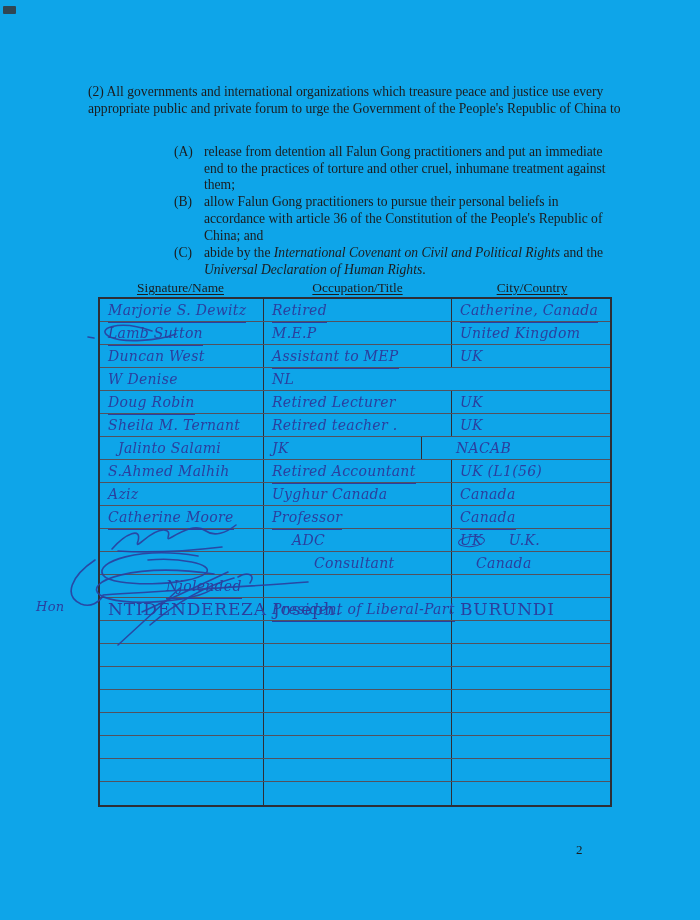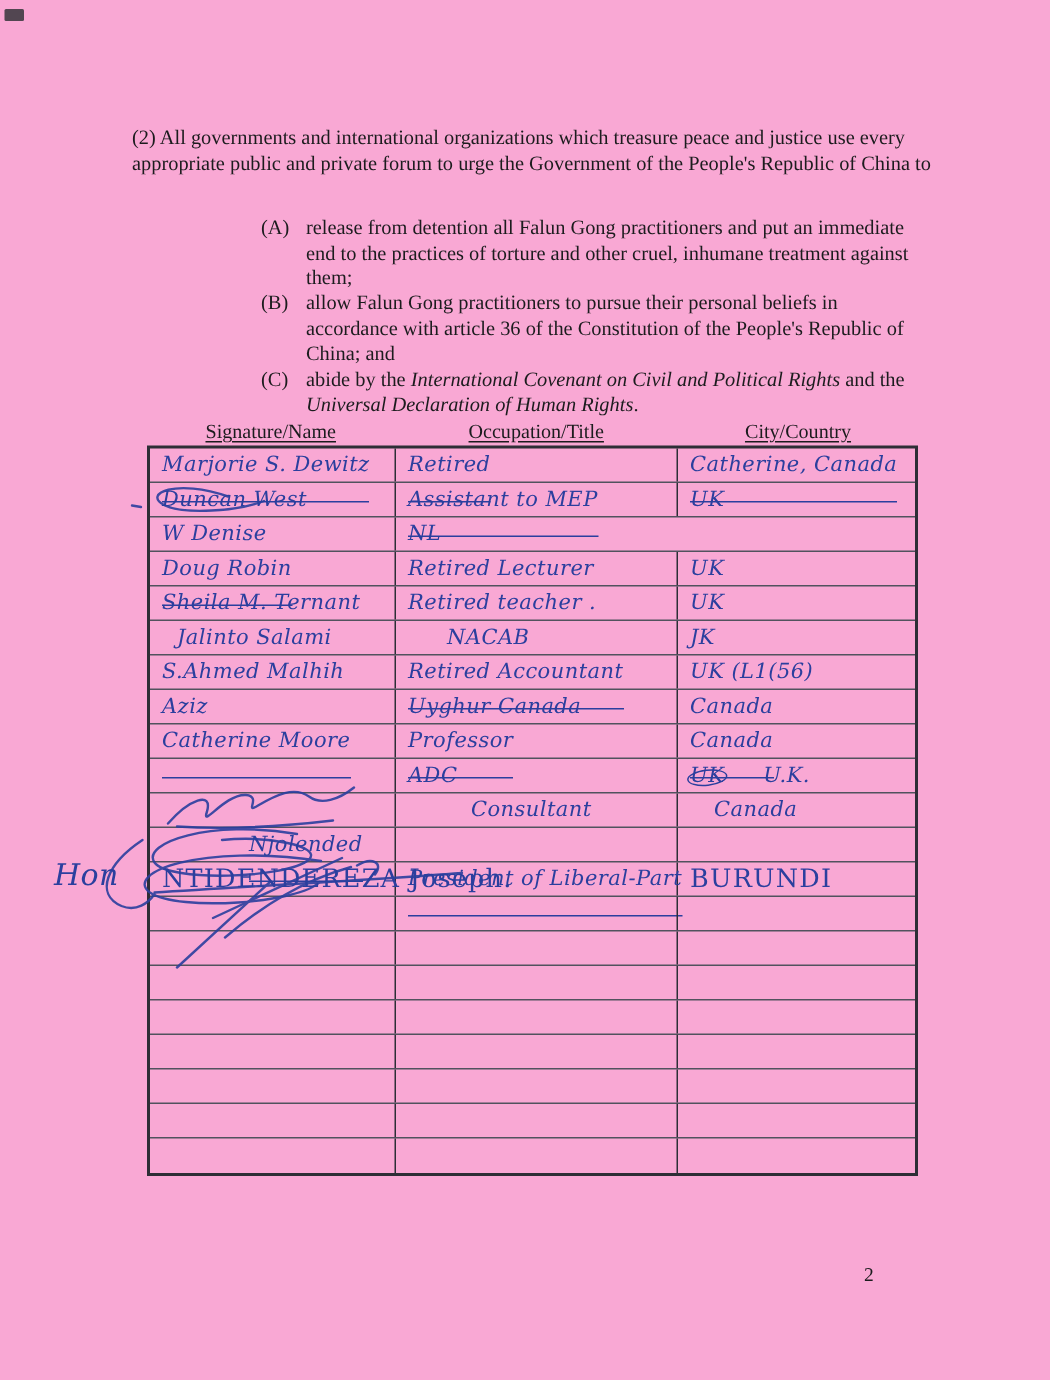--- a/index.html
+++ b/index.html
@@ -1,17 +1,17 @@
 <!DOCTYPE html>
 <html><head>
 <meta charset="utf-8">
 <style>
   html,body{margin:0;padding:0;}
   body{width:700px;height:920px;background:#e8e8e6;font-family:"Liberation Serif", serif;}
-  .page{position:relative;width:700px;height:920px;background:#f9a8d4;overflow:hidden;color:#1c1c1e;}
+  .page{position:relative;width:700px;height:920px;background:#0ea5e9;overflow:hidden;color:#1c1c1e;}
   .artifact{position:absolute;left:3px;top:6px;width:13px;height:8px;background:#35353a;opacity:.85;border-radius:1px;}
   .doc{position:absolute;left:88px;top:84px;width:540px;font-size:13.6px;line-height:1.24;}
   .intro{margin:0 0 26px 0;width:535px;}
   .list{margin-left:86px;width:446px;}
   .li{display:flex;margin:0;}
   .li .lbl{flex:0 0 30px;}
   .li .txt{flex:1;}
   .li i{font-style:italic;}
   .thead{position:absolute;left:98px;top:280px;width:514px;display:flex;font-size:13.4px;}
   .thead span{text-decoration:underline;text-underline-offset:2px;}
@@ -20,25 +20,25 @@
   .h2{width:160px;text-align:center;}
   .sigtable{position:absolute;left:98px;top:297px;width:514px;border:2px solid #2e2e36;box-sizing:border-box;background:transparent;}
   .trow{display:flex;height:23px;border-bottom:1px solid #52525e;box-sizing:border-box;}
   .trow:last-child{border-bottom:none;}
   .cell{box-sizing:border-box;position:relative;border-right:1px solid #2e2e36;padding:1px 0 0 8px;white-space:nowrap;overflow:visible;}
   .cell:last-child{border-right:none;}
   .c0{width:164px;}
   .c1{width:188px;}
   .c2{width:158px;}
   .hw{font-family:"DejaVu Serif", serif;font-style:italic;color:#2b3f9e;font-size:14px;letter-spacing:.3px;line-height:21px;}
-  .hw.u{border-bottom:1.3px solid #2b3f9e;padding-bottom:16px;}
+  .hw.u{border-bottom:1.3px solid #2b3f9e;padding-bottom:4px;}
   .hw.print{font-style:normal;font-size:17px;letter-spacing:.8px;}
   .hw.strike{position:relative;margin-right:8px;}
   .hw.strike::after{content:"";position:absolute;left:-2px;right:-2px;top:4px;height:9px;border:1.4px solid #2b3f9e;border-radius:50%;transform:rotate(-6deg);}
-  .margin-note{position:absolute;left:-64px;top:-2px;font-size:20px;}
+  .margin-note{position:absolute;left:-64px;top:-2px;font-size:13px;}
   .overlay{position:absolute;left:0;top:0;width:700px;height:920px;pointer-events:none;}
   .pagenum{position:absolute;left:576px;top:842px;font-size:13px;}
 </style>
 </head>
 <body>
 
 <div class="page">
 
   <div class="artifact"></div>
 
@@ -66,61 +66,66 @@
     <span class="h2">City/Country</span>
   </div>
 
   <div class="sigtable">
       <div class="trow">
         <div class="cell c0"><span class="hw u">Marjorie S. Dewitz</span></div>
         <div class="cell c1"><span class="hw u">Retired</span></div>
         <div class="cell c2"><span class="hw u">Catherine, Canada</span></div>
       </div>
       <div class="trow">
+        <div class="cell c0"><span class="hw u">Lamb Sutton</span></div>
+        <div class="cell c1"><span class="hw">M.E.P</span></div>
+        <div class="cell c2"><span class="hw">United Kingdom</span></div>
+      </div>
+      <div class="trow">
         <div class="cell c0"><span class="hw">Duncan West</span></div>
         <div class="cell c1"><span class="hw u">Assistant to  MEP</span></div>
         <div class="cell c2"><span class="hw">UK</span></div>
       </div>
       <div class="trow">
         <div class="cell c0"><span class="hw">W Denise</span></div>
         <div class="cell c2"><span class="hw">NL</span></div>
       </div>
       <div class="trow">
         <div class="cell c0"><span class="hw u">Doug Robin</span></div>
         <div class="cell c1"><span class="hw">Retired  Lecturer</span></div>
         <div class="cell c2"><span class="hw">UK</span></div>
       </div>
       <div class="trow">
         <div class="cell c0"><span class="hw">Sheila M. Ternant</span></div>
         <div class="cell c1"><span class="hw">Retired teacher .</span></div>
         <div class="cell c2"><span class="hw">UK</span></div>
       </div>
       <div class="trow">
         <div class="cell c0"><span class="hw" style="margin-left: 10px;">Jalinto Salami</span></div>
+        <div class="cell c2"><span class="hw">JK</span></div>
         <div class="cell c1"><span class="hw" style="margin-left: 26px;">NACAB</span></div>
-        <div class="cell c2"><span class="hw">JK</span></div>
       </div>
       <div class="trow">
         <div class="cell c0"><span class="hw">S.Ahmed Malhih</span></div>
         <div class="cell c1"><span class="hw u">Retired Accountant</span></div>
         <div class="cell c2"><span class="hw">UK   (L1(56)</span></div>
       </div>
       <div class="trow">
         <div class="cell c0"><span class="hw">Aziz</span></div>
         <div class="cell c1"><span class="hw">Uyghur  Canada</span></div>
         <div class="cell c2"><span class="hw">Canada</span></div>
       </div>
       <div class="trow">
         <div class="cell c0"><span class="hw u">Catherine Moore</span></div>
         <div class="cell c1"><span class="hw u">Professor</span></div>
         <div class="cell c2"><span class="hw u">Canada</span></div>
       </div>
       <div class="trow">
         <div class="cell c0"></div>
-        <div class="cell c1"><span class="hw" style="">ADC</span></div>
+        <div class="cell c1"><span class="hw" style="margin-left: 20px;">ADC</span></div>
         <div class="cell c2"><span class="hw strike">UK</span><span class="hw" style="margin-left: 18px; text-align: right;">U.K.</span></div>
       </div>
       <div class="trow">
         <div class="cell c0"></div>
         <div class="cell c1"><span class="hw" style="margin-left: 42px;">Consultant</span></div>
         <div class="cell c2"><span class="hw" style="margin-left: 16px;">Canada</span></div>
       </div>
       <div class="trow">
         <div class="cell c0"><span class="hw u" style="margin-left: 58px;">Njolended</span></div>
         <div class="cell c1"></div>

